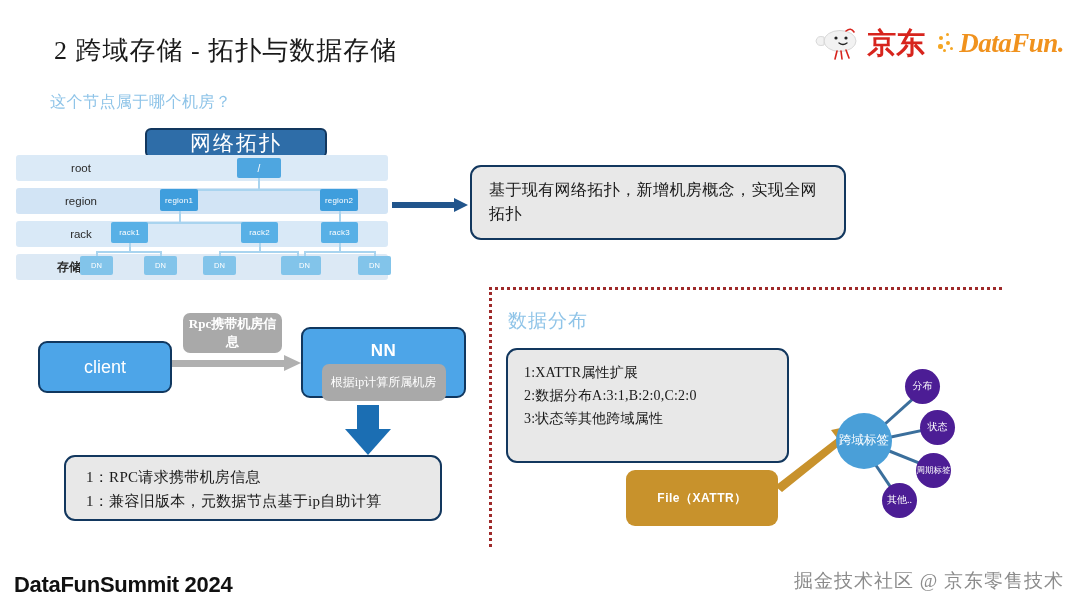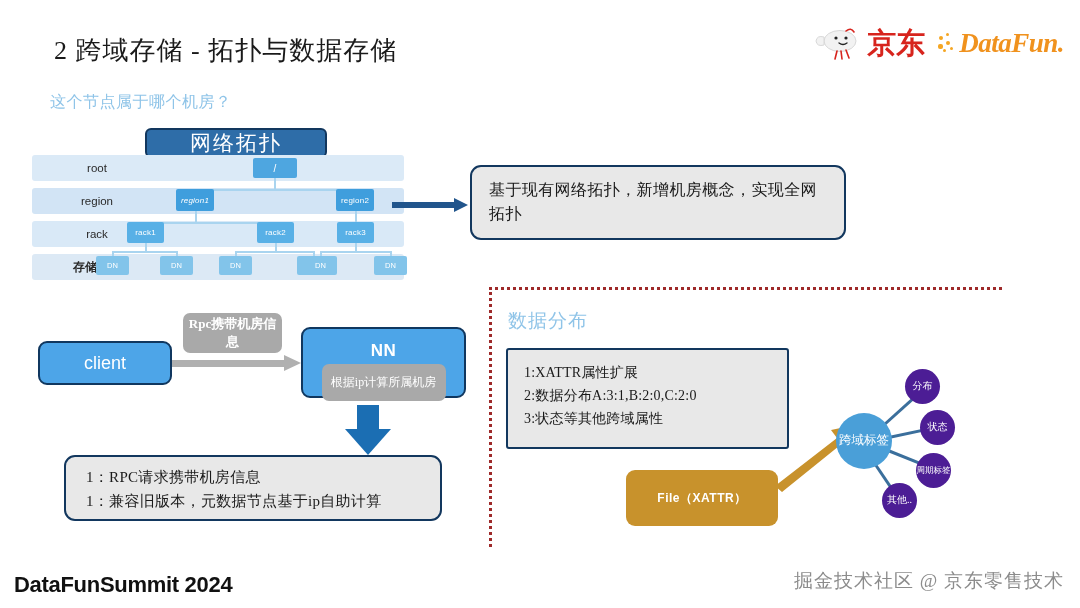--- a/index.html
+++ b/index.html
@@ -30,21 +30,21 @@
   .jd-mascot{width:44px;height:34px;position:relative;}
   .jd-text{font-family:"Liberation Serif","DejaVu Serif",serif;font-size:29px;
     font-weight:bold;color:#d7241d;letter-spacing:0px;line-height:1;}
   .df-logo{display:flex;align-items:center;gap:2px;}
   .df-dots{width:20px;height:22px;position:relative;}
   .df-dots i{position:absolute;background:#f5a623;border-radius:2px;display:block;}
   .df-text{font-family:"Liberation Serif","DejaVu Serif",serif;font-style:italic;
     font-size:27px;font-weight:bold;color:#f0921e;letter-spacing:-.5px;line-height:1;}
 
   
-  .topo{position:absolute;left:32px;top:155px;width:372px;height:94px;}
+  .topo{position:absolute;left:16px;top:155px;width:372px;height:94px;}
   .topo-band{
     position:absolute;left:0;width:372px;height:26px;
     background:#dbeaf7;border-radius:3px;
   }
   .topo-band.b2{background:#d2e4f5;}
   .topo-band.b3{background:#d9e9f7;}
   .topo-band.b4{background:#dce9f5;}
   .topo-label{
     position:absolute;left:0;width:130px;text-align:center;
     font-size:11.5px;color:#2a2a2a;line-height:26px;
@@ -83,21 +83,21 @@
     font-family:"Liberation Serif","DejaVu Serif",serif;
     font-size:16px;color:#1a1a1a;line-height:1.5;letter-spacing:.4px;
   }
 
   
   .box-blue{
     position:absolute;background:#4da5e8;border:2.5px solid #10375f;
     border-radius:9px;box-sizing:border-box;color:#ffffff;
     display:flex;align-items:center;justify-content:center;
   }
-  .client{left:38px;top:341px;width:134px;height:44px;font-size:18px;}
+  .client{left:38px;top:341px;width:134px;height:52px;font-size:18px;}
   .nn{left:301px;top:327px;width:165px;height:71px;display:block;padding-top:12px;}
   .nn .nn-title{text-align:center;font-size:17px;color:#ffffff;font-weight:600;letter-spacing:.5px;}
   .nn .nn-inner{
     margin:3px auto 0;width:124px;height:37px;background:#a9a9a9;
     border-radius:7px;color:#ffffff;font-family:"Liberation Serif","DejaVu Serif",serif;
     font-size:12px;line-height:1.45;text-align:center;
     display:flex;align-items:center;justify-content:center;padding:2px;
     box-sizing:border-box;
   }
   .rpc-label{
@@ -132,22 +132,22 @@
     position:absolute;left:489px;top:287px;width:513px;height:260px;
     border-top:3px dotted #9e2a2a;border-left:3px dotted #9e2a2a;
     box-sizing:border-box;
   }
   .dd-title{
     position:absolute;left:508px;top:308px;
     font-family:Liberation Sans, sans-serif;
     font-size:19px;color:#8fc4e8;letter-spacing:1px;
   }
   .dd-box{
-    position:absolute;left:506px;top:348px;width:283px;height:101px;
-    background:#e8e8e8;border:2px solid #12375e;border-radius:3px;
+    position:absolute;left:506px;top:348px;width:283px;height:115px;
+    background:#e8e8e8;border:2px solid #12375e;border-radius:11px;
     box-sizing:border-box;padding:11px 16px;
     font-family:"Liberation Serif","DejaVu Serif",serif;
     font-size:14px;color:#1a1a1a;line-height:1.65;letter-spacing:.2px;
   }
 
   
   .file-box{
     position:absolute;left:626px;top:470px;width:152px;height:56px;
     background:#c8922c;border-radius:9px;color:#ffffff;
     font-size:12px;font-weight:bold;letter-spacing:.5px;
@@ -253,21 +253,21 @@
     <div class="tline" style="left:203px;top:96px;width:80px;height:2px;"></div>
     <div class="tline" style="left:203px;top:96px;width:2px;height:8px;"></div>
     <div class="tline" style="left:281px;top:96px;width:2px;height:8px;"></div>
 
     <div class="tline" style="left:323px;top:88px;width:2px;height:8px;"></div>
     <div class="tline" style="left:288px;top:96px;width:72px;height:2px;"></div>
     <div class="tline" style="left:288px;top:96px;width:2px;height:8px;"></div>
     <div class="tline" style="left:358px;top:96px;width:2px;height:8px;"></div>
 
     <div class="tnode root" style="left:221px;top:3px;">/</div>
-    <div class="tnode region" style="left:144px;top:34px;font-style:italic;">region1</div>
+    <div class="tnode region" style="left:144px;top:34px;">region1</div>
     <div class="tnode region" style="left:304px;top:34px;">region2</div>
     <div class="tnode rack" style="left:95px;top:67px;">rack1</div>
     <div class="tnode rack" style="left:225px;top:67px;">rack2</div>
     <div class="tnode rack" style="left:305px;top:67px;">rack3</div>
     <div class="tnode dn" style="left:64px;top:101px;">DN</div>
     <div class="tnode dn" style="left:128px;top:101px;">DN</div>
     <div class="tnode dn" style="left:187px;top:101px;">DN</div>
     <div class="tnode dn" style="left:265px;top:101px;">DN</div>
     <div class="tnode dn" style="left:272px;top:101px;">DN</div>
     <div class="tnode dn" style="left:342px;top:101px;">DN</div>

